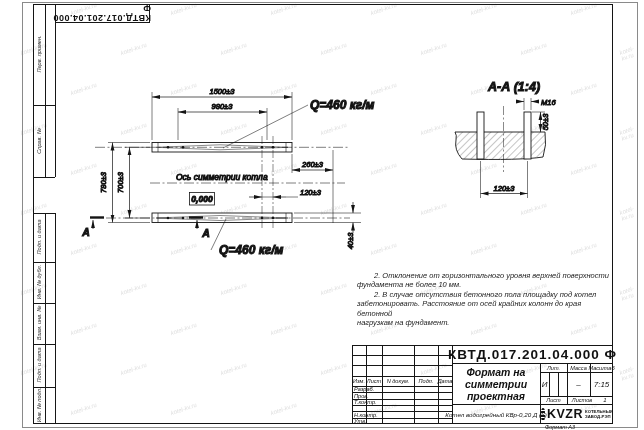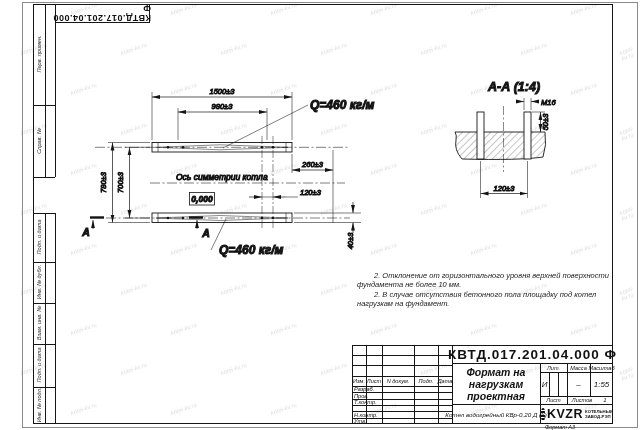--- a/index.html
+++ b/index.html
@@ -287,20 +287,21 @@
       <line x1="480.5" y1="193.5" x2="527.5" y2="193.5" stroke-width="0.7" marker-start="url(#arr)" marker-end="url(#arr)"></line>
     </g>
     <text class="t8" text-anchor="middle" x="504" y="190.5">120±3</text>
   </g>
 </svg>
 
 <div class="notes">
   <div class="ind">2. Отклонение от горизонтального уровня верхней поверхности</div>
   <div>фундамента не более 10 мм.</div>
   <div class="ind">2. В случае отсутствия бетонного пола площадку под котел</div>
+  <div>забетонировать. Расстояние от осей крайних колонн до края бетонной</div>
   <div>нагрузкам на фундамент.</div>
 </div>
 
 <div class="l z2" style="left:352px;top:345px;width:261px;height:1px;"></div>
 <div class="l z2" style="left:352px;top:345px;width:1px;height:79px;"></div>
 <div class="l z2" style="left:366px;top:345px;width:1px;height:79px;"></div>
 <div class="l z2" style="left:382px;top:345px;width:1px;height:79px;"></div>
 <div class="l z2" style="left:414px;top:345px;width:1px;height:79px;"></div>
 <div class="l z2" style="left:438px;top:345px;width:1px;height:79px;"></div>
 <div class="l z2" style="left:452px;top:345px;width:1px;height:79px;"></div>
@@ -320,32 +321,32 @@
 <div class="l z2" style="left:590px;top:363px;width:1px;height:33px;"></div>
 <div class="l z2" style="left:549px;top:372px;width:1px;height:24px;"></div>
 <div class="l z2" style="left:558px;top:372px;width:1px;height:24px;"></div>
 <div class="l z2" style="left:540px;top:372px;width:73px;height:1px;"></div>
 <div class="l z2" style="left:540px;top:396px;width:73px;height:1px;"></div>
 
 <div class="tc z2" style="left:452px;top:346px;width:161px;height:17px;font-style:normal;font-weight:700;font-size:13.5px;letter-spacing:1px;">КВТД.017.201.04.000 Ф</div>
 
 <div class="tc z2" style="left:452px;top:363px;width:88px;height:41px;flex-direction:column;font-size:10.5px;line-height:12px;font-weight:600;">
   <span>Формат на</span>
-  <span>нагрузкам</span>
+  <span>симметрии</span>
   <span>проектная</span>
 </div>
 
 <div class="tc z2" style="left:452px;top:404px;width:88px;height:20px;font-size:6.2px;">Котел водогрейный КВр-0,20 Д (К)</div>
 
 <div class="tc z2" style="left:540px;top:363px;width:27px;height:9px;font-size:5.6px;">Лит.</div>
 <div class="tc z2" style="left:567px;top:363px;width:23px;height:9px;font-size:5.6px;">Масса</div>
 <div class="tc z2" style="left:590px;top:363px;width:23px;height:9px;font-size:5.6px;">Масштаб</div>
 <div class="tc z2" style="left:540px;top:372px;width:9px;height:24px;font-size:8px;">И</div>
 <div class="tc z2" style="left:567px;top:372px;width:23px;height:24px;font-size:8px;">–</div>
-<div class="tc z2" style="left:590px;top:372px;width:23px;height:24px;font-size:8px;">1:55</div>
+<div class="tc z2" style="left:590px;top:372px;width:23px;height:24px;font-size:8px;">7:15</div>
 <div class="tc z2" style="left:540px;top:396px;width:27px;height:8px;font-size:5.6px;">Лист</div>
 <div class="tc z2" style="left:567px;top:396px;width:30px;height:8px;font-size:5.6px;">Листов</div>
 <div class="tc z2" style="left:597px;top:396px;width:16px;height:8px;font-size:6px;">1</div>
 
 <div class="tc z2" style="left:352px;top:376px;width:14px;height:10px;font-size:5.6px;">Изм.</div>
 <div class="tc z2" style="left:366px;top:376px;width:16px;height:10px;font-size:5.6px;">Лист</div>
 <div class="tc z2" style="left:382px;top:376px;width:32px;height:10px;font-size:5.6px;">N докум.</div>
 <div class="tc z2" style="left:414px;top:376px;width:24px;height:10px;font-size:5.6px;">Подп.</div>
 <div class="tc z2" style="left:438px;top:376px;width:14px;height:10px;font-size:5.6px;">Дата</div>
 

